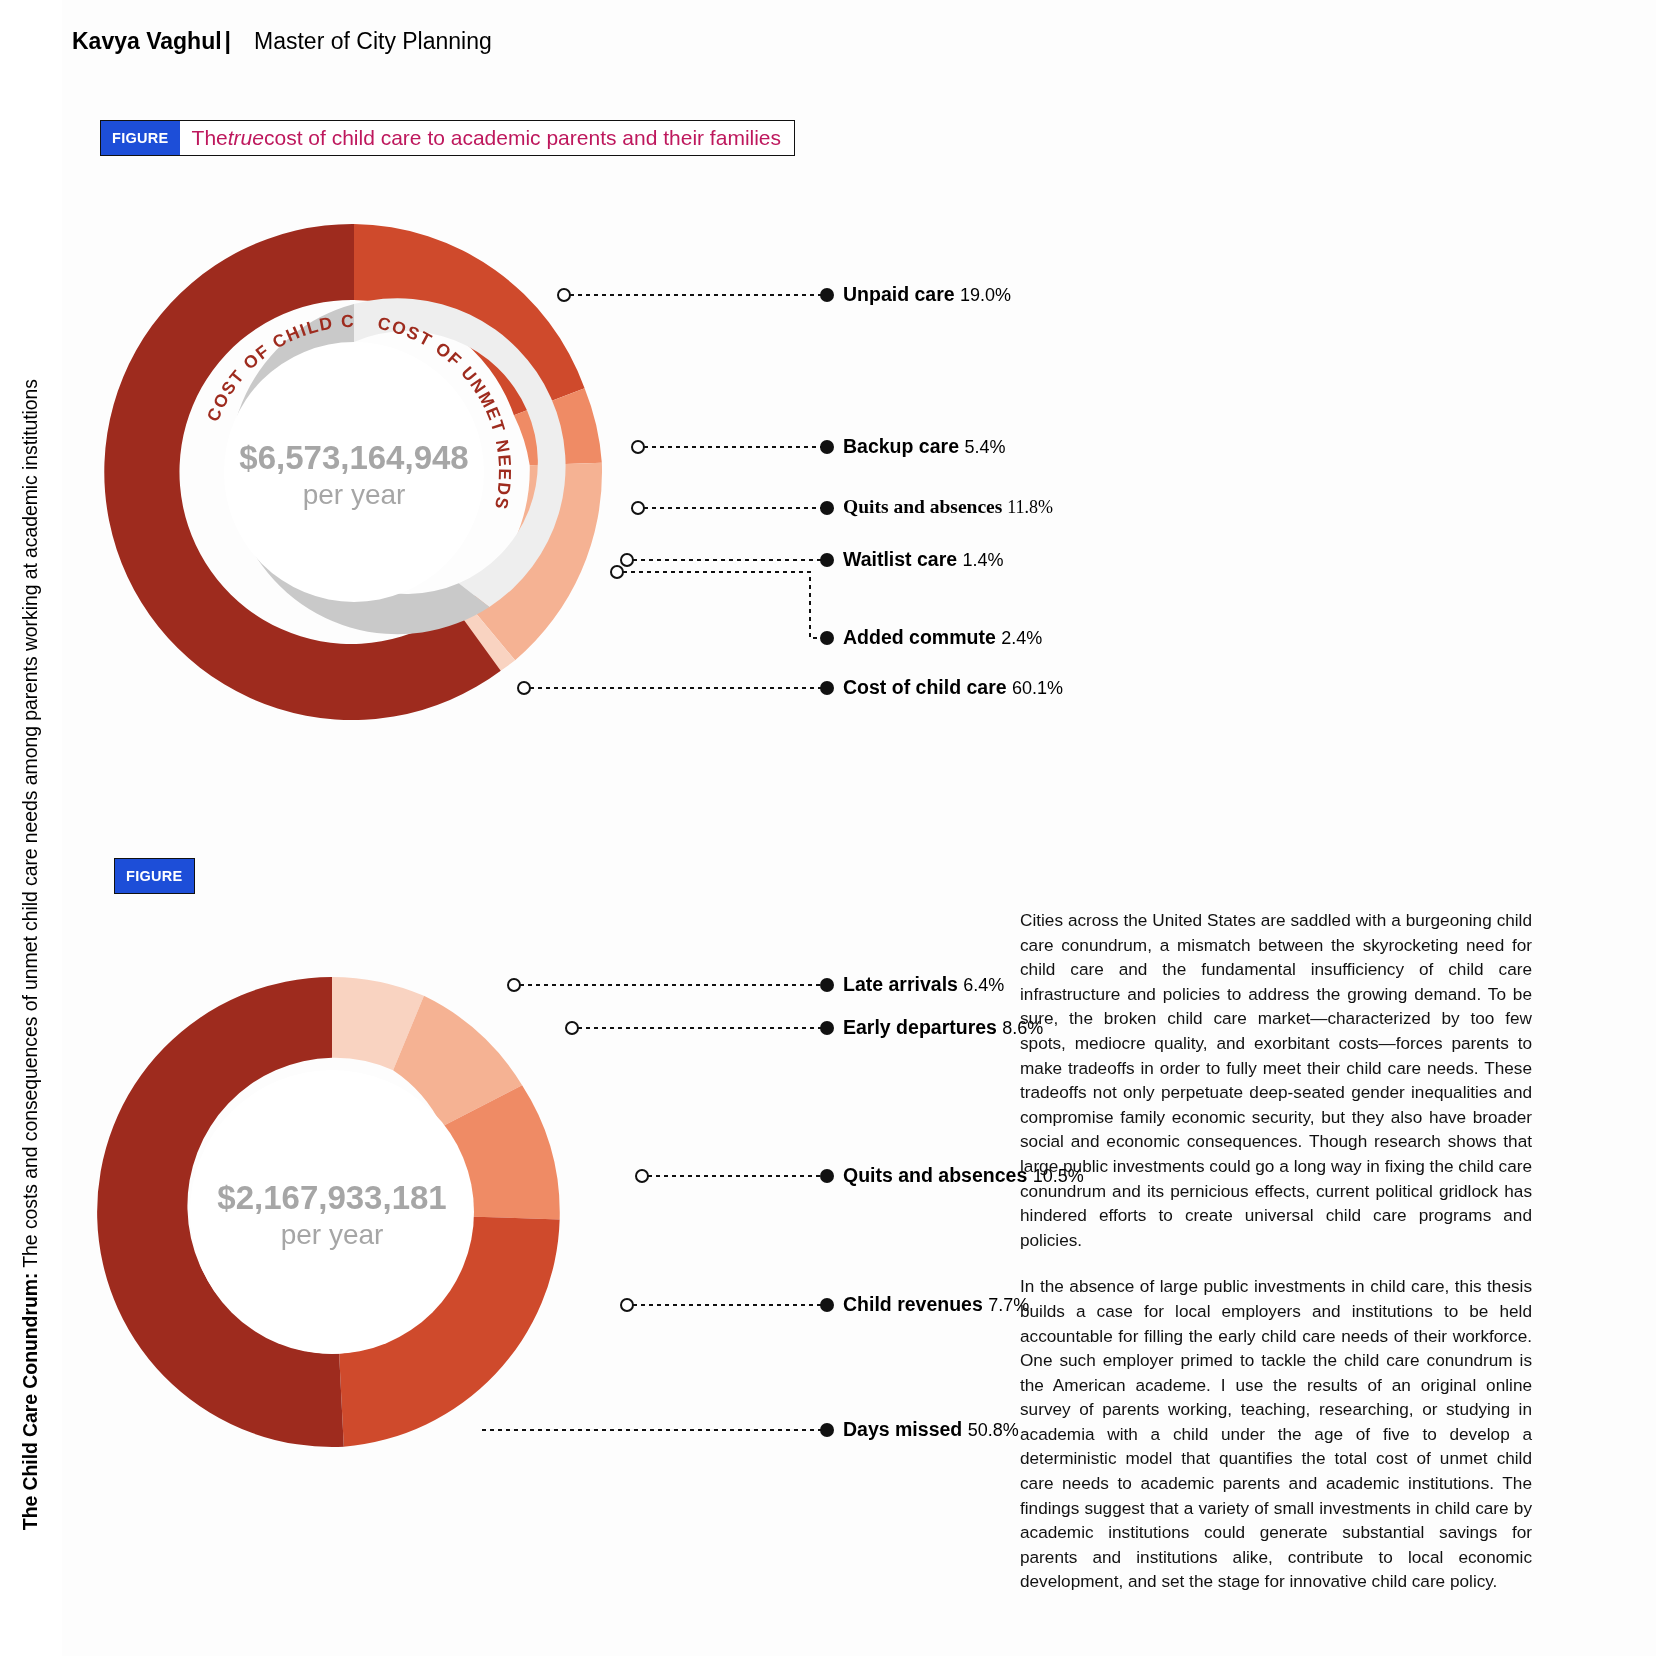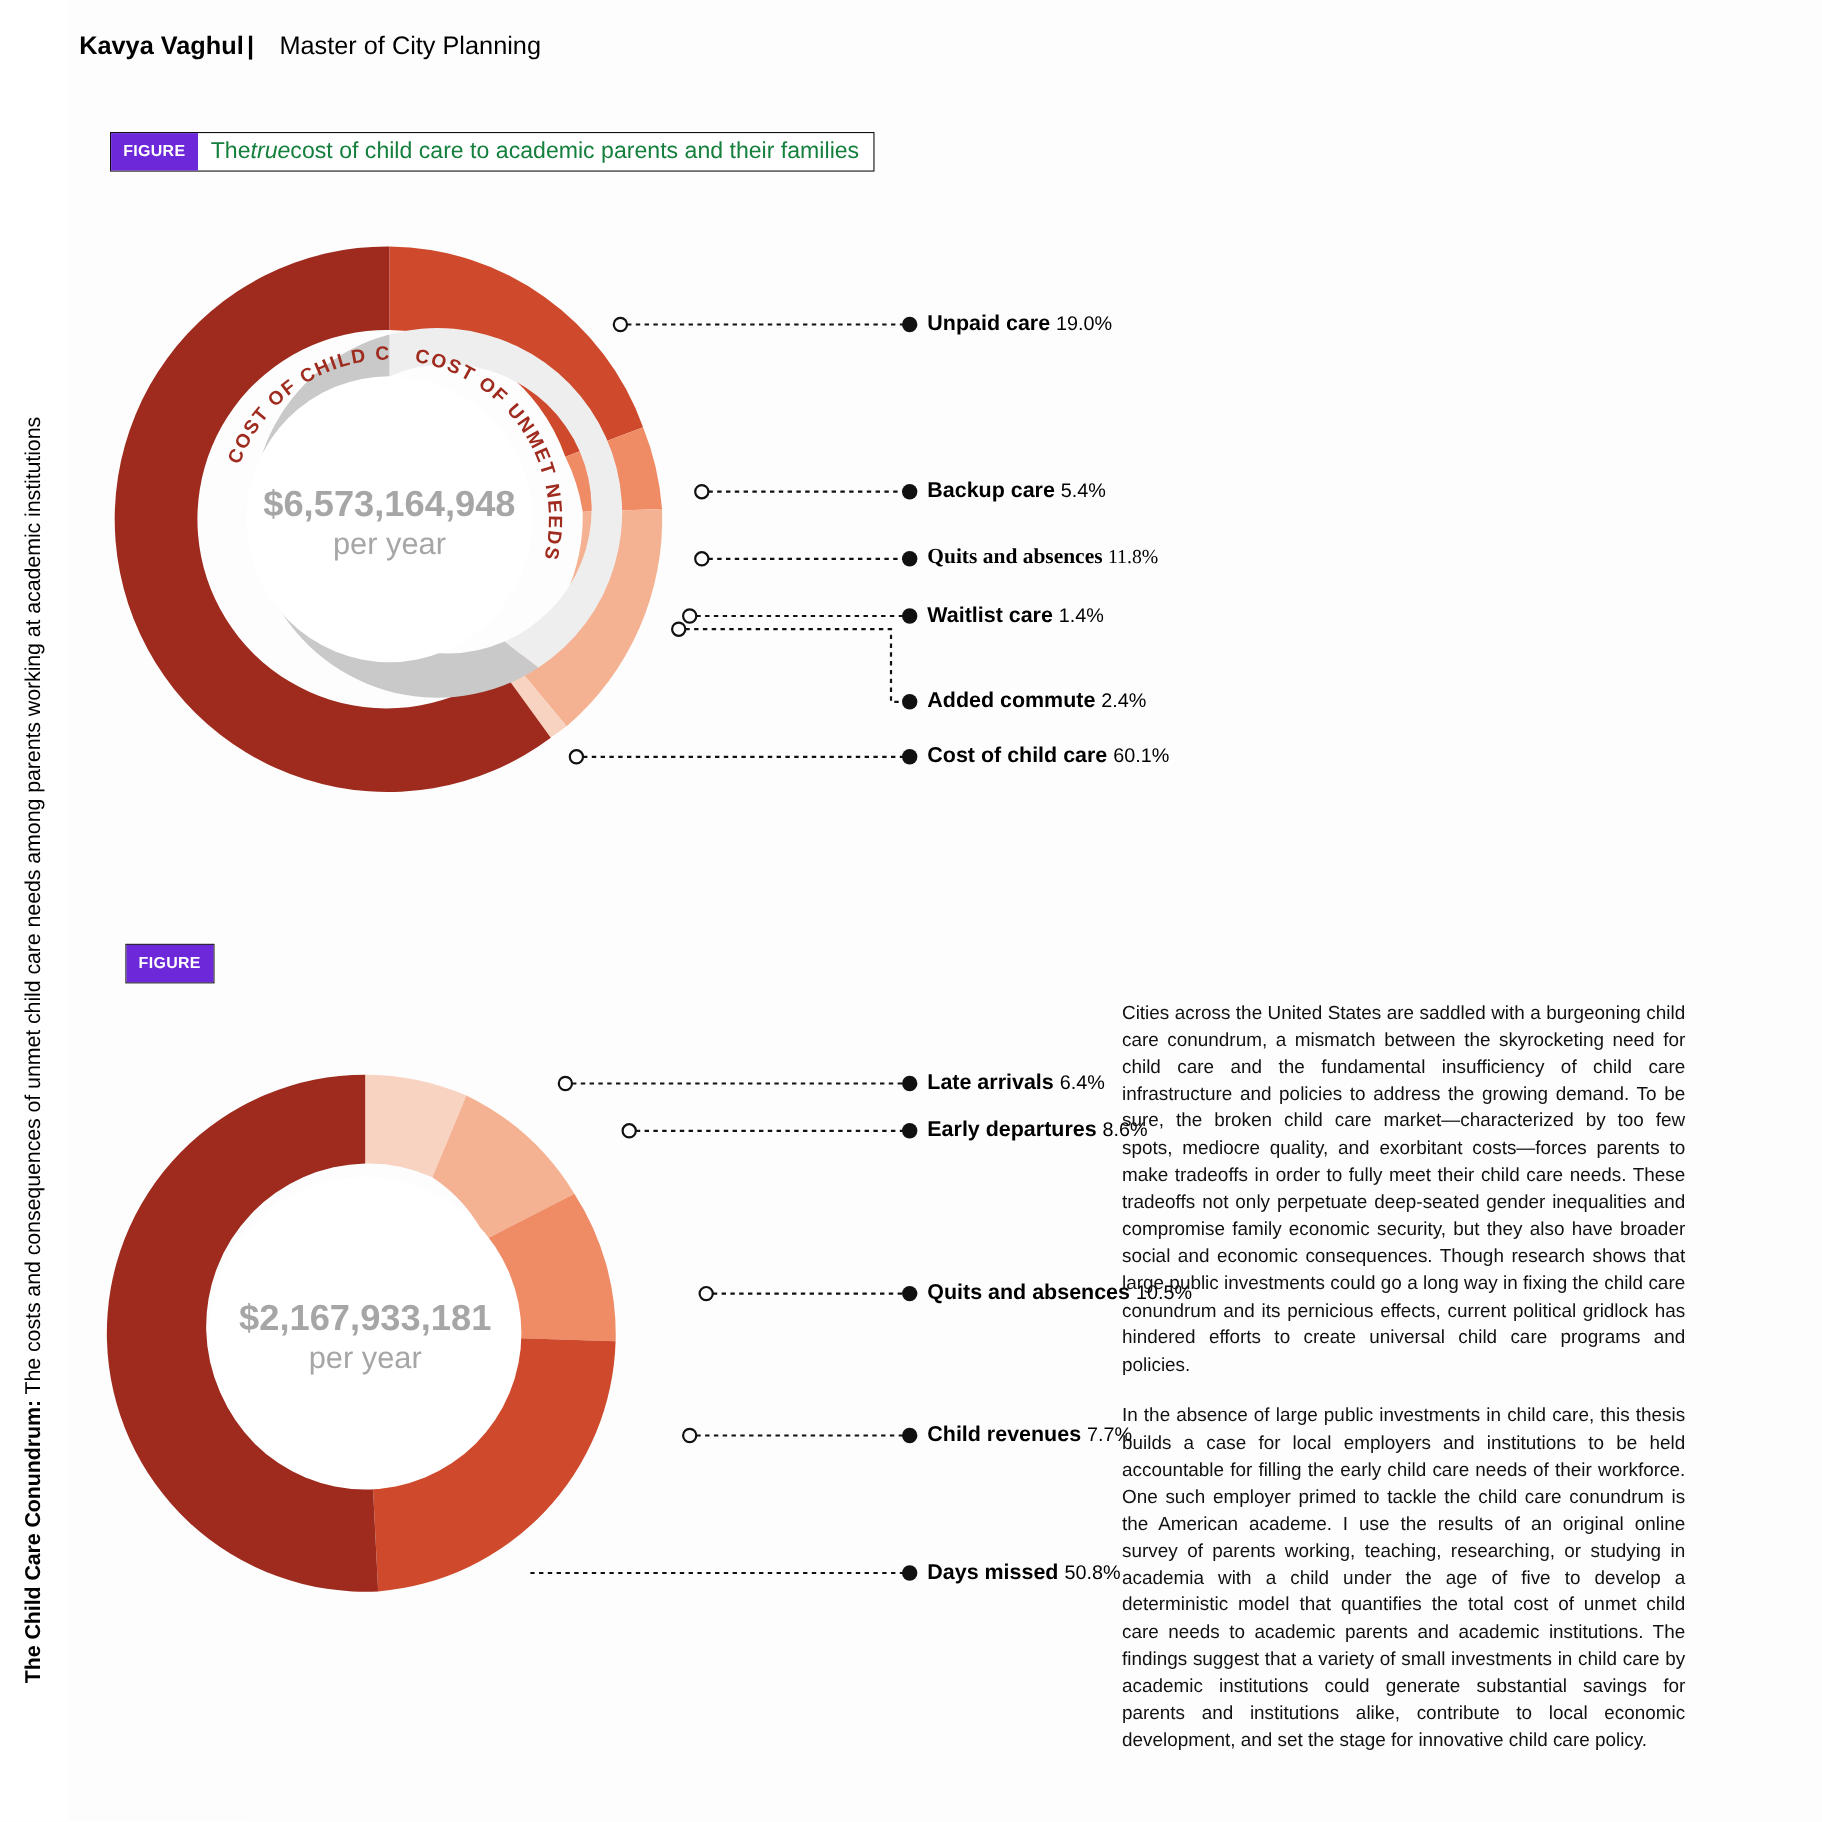--- a/index.html
+++ b/index.html
@@ -62,35 +62,35 @@
   
   .figure-head {
     position: absolute;
     display: flex;
     align-items: stretch;
     height: 36px;
     border: 1px solid #111;
     background: #fff;
   }
   .figure-head .fh-tag {
-    background: #6d28d9;
+    background: #1d4ed8;
     color: #fff;
     font-size: 14.5px;
     font-weight: bold;
     letter-spacing: 0.3px;
     display: flex;
     align-items: center;
     padding: 0 11px;
   }
   .figure-head .fh-title {
     display: flex;
     align-items: center;
     padding: 0 13px 0 12px;
     font-size: 21px;
-    color: #15803d;
+    color: #be185d;
     white-space: nowrap;
   }
   .figure-head .fh-title i { font-style: italic; }
   #figure-head-1 { left: 38px; top: 120px; }
   #figure-head-2 { left: 52px; top: 858px; }
 
   
   .donut-wrap { position: absolute; }
   #donut-1 { left: 42px; top: 222px; width: 500px; height: 500px; }
   #donut-2 { left: 20px; top: 962px; width: 500px; height: 500px; }

